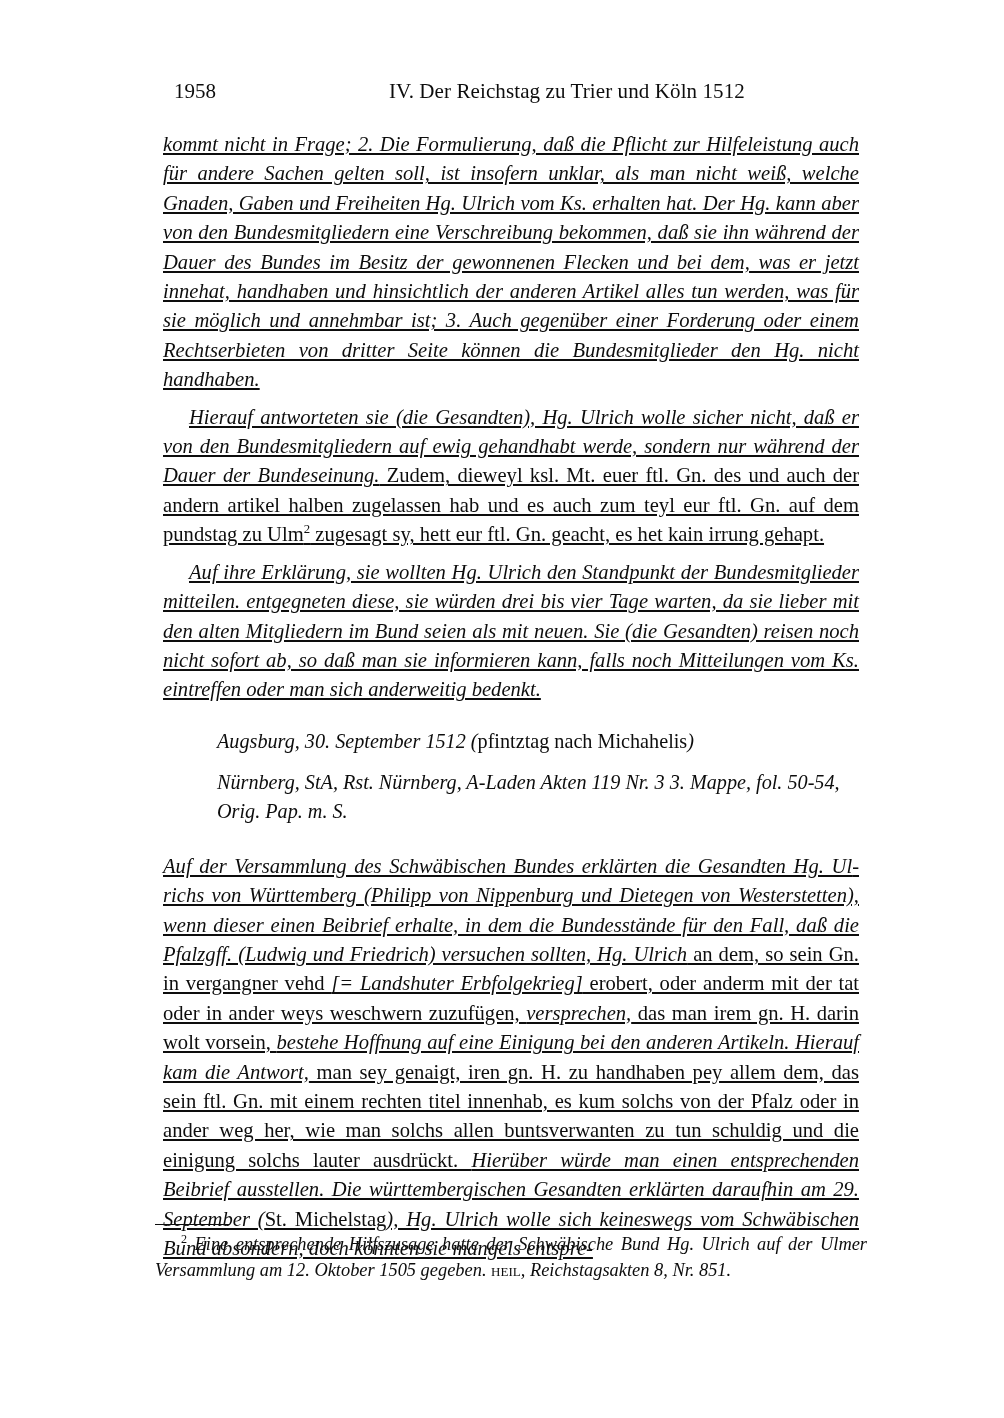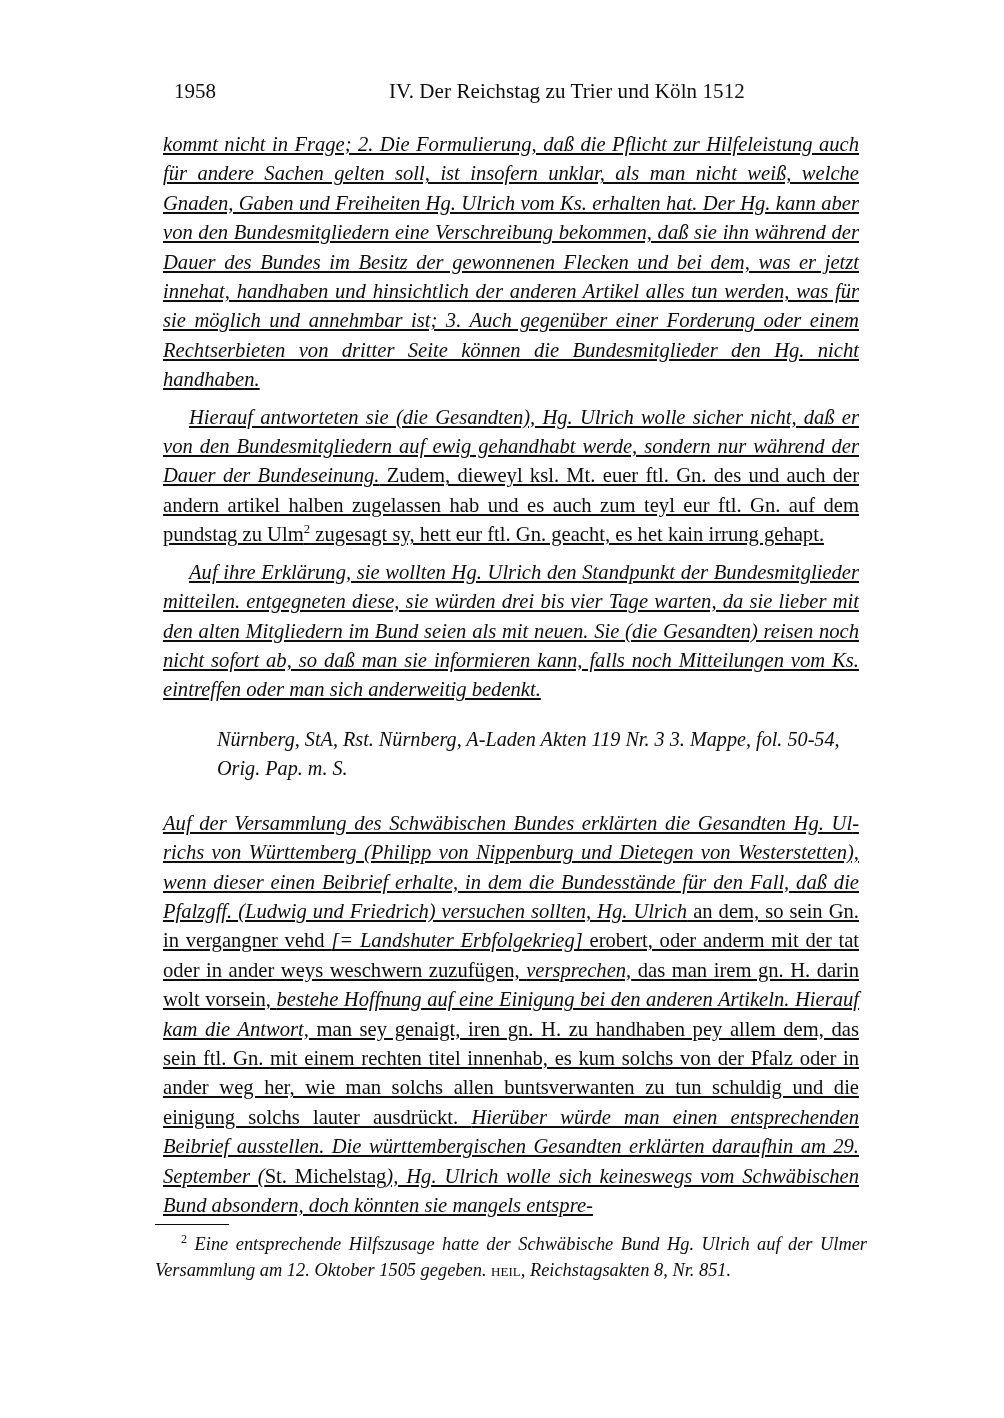--- a/index.html
+++ b/index.html
@@ -153,20 +153,21 @@
 
   <div class="col">
 
     <p class="body ital">kommt nicht in Frage; 2. Die Formulierung, daß die Pflicht zur Hilfeleistung auch für andere Sachen gelten soll, ist insofern unklar, als man nicht weiß, welche Gnaden, Gaben und Freiheiten Hg. Ulrich vom Ks. erhalten hat. Der Hg. kann aber von den Bundesmitgliedern eine Verschreibung bekommen, daß sie ihn während der Dauer des Bundes im Besitz der gewonnenen Flecken und bei dem, was er jetzt innehat, handhaben und hinsichtlich der anderen Artikel alles tun werden, was für sie möglich und annehmbar ist; 3. Auch gegenüber einer Forderung oder einem Rechtserbieten von dritter Seite können die Bundesmitglieder den Hg. nicht handhaben.</p>
 
     <p class="body indent"><span class="ital-run">Hierauf antworteten sie (die Gesandten), Hg. Ulrich wolle sicher nicht, daß er von den Bundesmitgliedern auf ewig gehandhabt werde, sondern nur während der Dauer der Bundeseinung.</span><span class="rom-run"> Zudem, dieweyl ksl. Mt. euer ftl. Gn. des und auch der andern artikel halben zugelassen hab und es auch zum teyl eur ftl. Gn. auf dem pundstag zu Ulm</span><sup class="fnmark">2</sup><span class="rom-run"> zugesagt sy, hett eur ftl. Gn. geacht, es het kain irrung gehapt.</span></p>
 
     <p class="body ital indent">Auf ihre Erklärung, sie wollten Hg. Ulrich den Standpunkt der Bundesmitglieder mitteilen. entgegneten diese, sie würden drei bis vier Tage warten, da sie lieber mit den alten Mitgliedern im Bund seien als mit neuen. Sie (die Gesandten) reisen noch nicht sofort ab, so daß man sie informieren kann, falls noch Mitteilungen vom Ks. eintreffen oder man sich anderweitig bedenkt.</p>
 
 
+    <p class="sourceline first"><span>Augsburg, 30. September 1512 (</span><span class="rom-run">pfintztag nach Michahelis</span><span>)</span></p>
 
     <p class="sourceline arch">Nürnberg, StA, Rst. Nürnberg, A-Laden Akten 119 Nr. 3 3. Mappe, fol. 50-54,</p>
     <p class="sourceline">Orig. Pap. m. S.</p>
 
     <div class="para-gap"></div>
 
     <p class="body"><span class="ital-run">Auf der Versammlung des Schwäbischen Bundes erklärten die Gesandten Hg. Ul­richs von Württemberg (Philipp von Nippenburg und Dietegen von Westerstetten), wenn dieser einen Beibrief erhalte, in dem die Bundesstände für den Fall, daß die Pfalzgff. (Ludwig und Friedrich) versuchen sollten, Hg. Ulrich</span><span class="rom-run"> an dem, so sein Gn. in vergangner vehd </span><span class="ital-run">[= Landshuter Erbfolgekrieg]</span><span class="rom-run"> erobert, oder anderm mit der tat oder in ander weys weschwern zuzufügen, </span><span class="ital-run">versprechen,</span><span class="rom-run"> das man irem gn. H. darin wolt vorsein, </span><span class="ital-run">bestehe Hoffnung auf eine Einigung bei den anderen Artikeln. Hierauf kam die Antwort,</span><span class="rom-run"> man sey genaigt, iren gn. H. zu handhaben pey allem dem, das sein ftl. Gn. mit einem rechten titel innenhab, es kum solchs von der Pfalz oder in ander weg her, wie man solchs allen buntsverwanten zu tun schuldig und die einigung solchs lauter ausdrückt. </span><span class="ital-run">Hierüber würde man einen entsprechenden Beibrief ausstellen. Die württembergischen Gesandten erklärten daraufhin am 29. September (</span><span class="rom-run">St. Michelstag</span><span class="ital-run">), Hg. Ulrich wolle sich keineswegs vom Schwäbischen Bund absondern, doch könnten sie mangels entspre-</span></p>
 
   </div>
 

